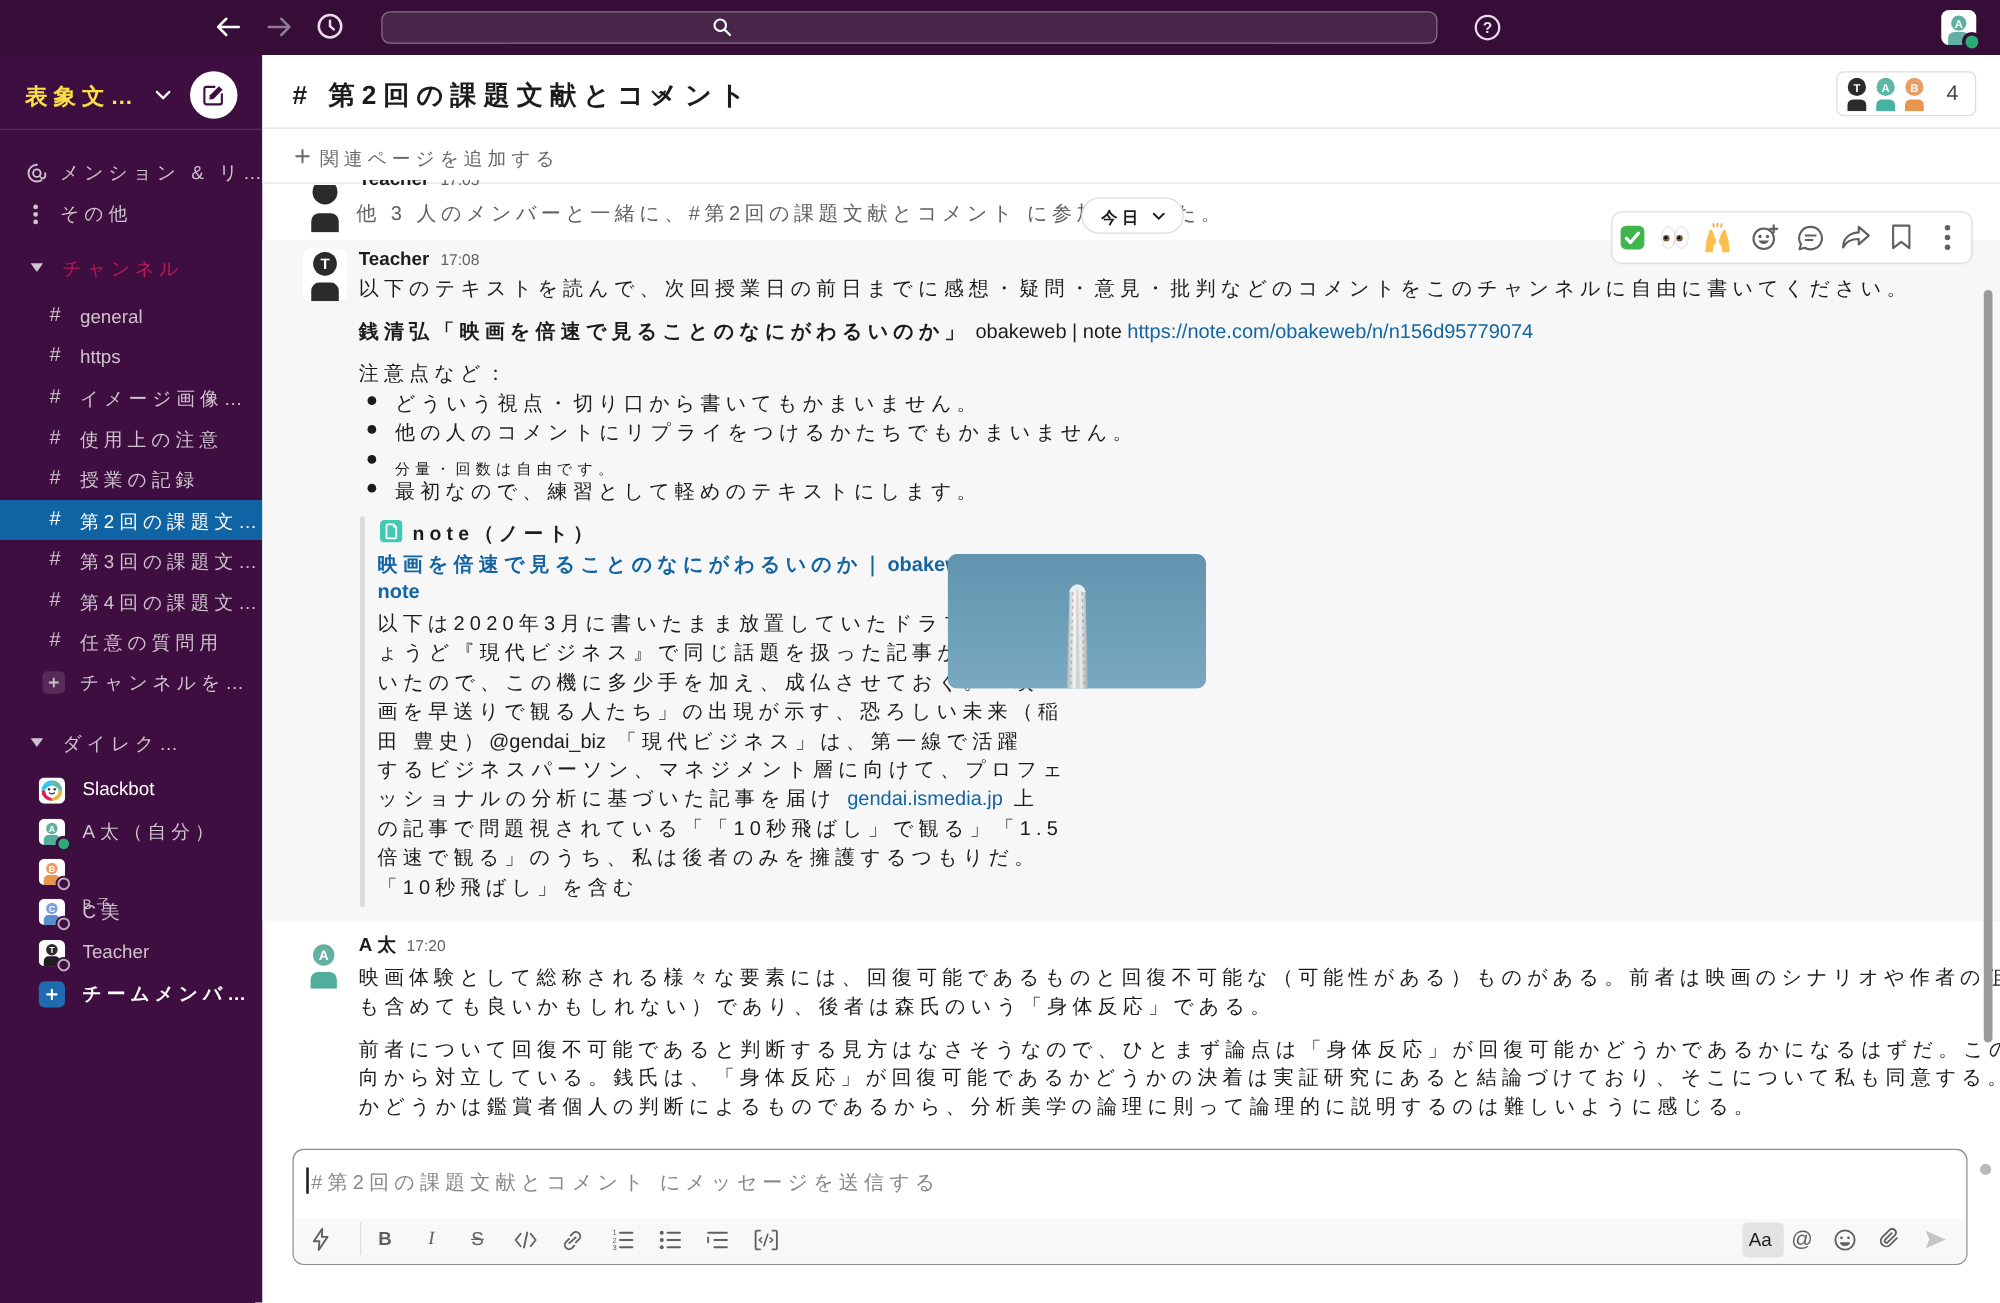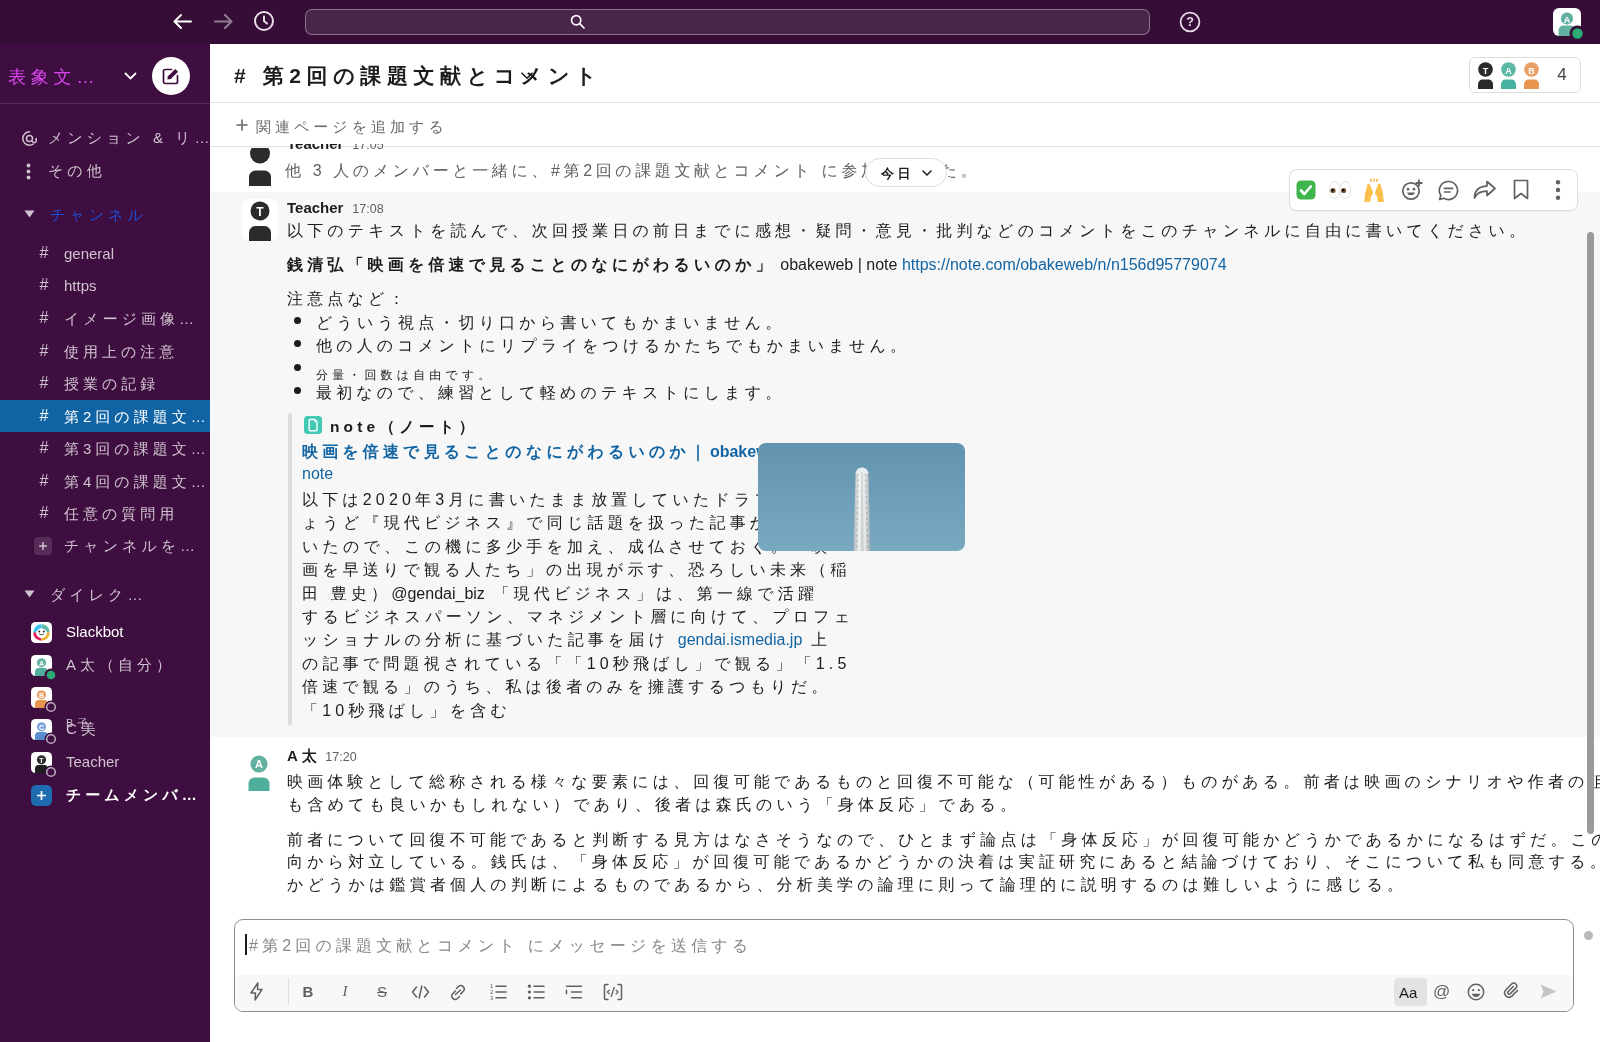--- a/index.html
+++ b/index.html
@@ -44,21 +44,21 @@
     </svg>
   <circle class="ic"></circle>
   <svg class="ic" style="left:1569px;top:25px" width="17" height="17" viewBox="0 0 17 17">
       <circle cx="8.5" cy="8.5" r="8" fill="#350d36"></circle>
       <circle cx="8.5" cy="8.5" r="5.2" fill="#2bac76"></circle>
     </svg>
 </div>
 
 <div class="abs" style="left:0;top:44px;width:210px;height:998px;background:#3f0e40;color:#cfc3cf;font-size:15px">
   <div class="abs" style="left:0;top:0;width:210px;height:60px;border-bottom:1px solid rgba(255,255,255,.13)"></div>
-  <div class="abs j18" style="left:8px;top:21px;font-size:18px;font-weight:normal;color:#d946ef;width:110px;white-space:nowrap;overflow:hidden">表象文…</div>
+  <div class="abs j18" style="left:20px;top:21px;font-size:18px;font-weight:bold;color:#fde047;width:110px;white-space:nowrap;overflow:hidden">表象文…</div>
   <svg class="ic" style="left:124px;top:28px" width="13" height="9" viewBox="0 0 13 9">
       <path d="M1.5 1.5l5 5 5-5" stroke="#fff" stroke-width="1.8" fill="none" stroke-linecap="round"></path>
     </svg>
   <div class="abs" style="left:152px;top:13px;width:38px;height:38px;background:#fff;border-radius:50%"></div>
   <svg class="ic" style="left:162px;top:23px" width="18" height="18" viewBox="0 0 18 18">
       <path d="M9.5 2.5H3.2A1.7 1.7 0 0 0 1.5 4.2v10.6a1.7 1.7 0 0 0 1.7 1.7h10.6a1.7 1.7 0 0 0 1.7-1.7V8.5" stroke="#3f0e40" stroke-width="1.7" fill="none" stroke-linecap="round"></path>
       <path d="M13.2 1.9l2.9 2.9-7.3 7.3-3.4.5.5-3.4z" fill="#3f0e40"></path>
     </svg>
 </div>
 
@@ -70,21 +70,21 @@
 <div class="abs j15" style="left:48px;top:129px;font-size:15px;color:#cfc3cf">メンション &amp; リ…</div>
 <svg class="ic" style="left:26px;top:163px" width="5" height="17" viewBox="0 0 5 17">
     <circle cx="2.5" cy="2.5" r="1.9" fill="#cfc3cf"></circle>
     <circle cx="2.5" cy="8.5" r="1.9" fill="#cfc3cf"></circle>
     <circle cx="2.5" cy="14.5" r="1.9" fill="#cfc3cf"></circle>
   </svg>
 <div class="abs j15" style="left:48px;top:162px;font-size:15px;color:#cfc3cf">その他</div>
 <svg class="ic" style="left:24px;top:210px" width="11" height="8" viewBox="0 0 11 8">
     <path d="M0.5 0.5h10L5.5 7.5z" fill="#cfc3cf"></path>
   </svg>
-<div class="abs j15" style="left:50px;top:206px;font-size:15px;color:#1d4ed8">チャンネル</div>
+<div class="abs j15" style="left:50px;top:206px;font-size:15px;color:#be185d">チャンネル</div>
 <div class="abs" style="left:36px;top:244px;width:16px;font-size:16px;color:#cfc3cf;text-align:center">#</div>
 <div class="abs" style="left:64px;top:245px;font-size:15px;color:#cfc3cf">general</div>
 <div class="abs" style="left:36px;top:276px;width:16px;font-size:16px;color:#cfc3cf;text-align:center">#</div>
 <div class="abs" style="left:64px;top:277px;font-size:15px;color:#cfc3cf">https</div>
 <div class="abs" style="left:36px;top:309px;width:16px;font-size:16px;color:#cfc3cf;text-align:center">#</div>
 <div class="abs j15" style="left:64px;top:310px;font-size:15px;color:#cfc3cf">イメージ画像…</div>
 <div class="abs" style="left:36px;top:342px;width:16px;font-size:16px;color:#cfc3cf;text-align:center">#</div>
 <div class="abs j15" style="left:64px;top:343px;font-size:15px;color:#cfc3cf">使用上の注意</div>
 <div class="abs" style="left:36px;top:374px;width:16px;font-size:16px;color:#cfc3cf;text-align:center">#</div>
 <div class="abs j15" style="left:64px;top:375px;font-size:15px;color:#cfc3cf">授業の記録</div>
@@ -239,21 +239,21 @@
 <div class="abs j" style="left:316px;top:383px;font-size:16px;white-space:nowrap">最初なので、練習として軽めのテキストにします。</div>
 
 <div class="abs" style="left:288px;top:413px;width:4px;height:313px;background:#dddddd;border-radius:4px"></div>
 <svg class="ic" style="left:304px;top:416px" width="18" height="18" viewBox="0 0 18 18">
     <rect width="18" height="18" rx="3.5" fill="#41c9b4"></rect>
     <path d="M5.2 4.5 a1 1 0 0 1 1-1 h4.6 l2.2 2.2 v8 a1 1 0 0 1-1 1 h-5.8 a1 1 0 0 1-1-1z" fill="none" stroke="#fff" stroke-width="1.4"></path>
     <path d="M10.4 3.4 v2.6 h2.6z" fill="#fff"></path>
   </svg>
 <div class="abs" style="left:330px;top:417px;font-size:15.5px;font-weight:bold;white-space:nowrap"><span class="j">note（ノート）</span></div>
 <div class="abs" style="left:302px;top:442px;font-size:16px;font-weight:bold;color:#1264a3;white-space:nowrap"><span class="j">映画を倍速で見ることのなにがわるいのか｜</span><span>obakeweb</span><span class="j">｜</span></div>
-<div class="abs" style="left:302px;top:465px;font-size:16px;font-weight:normal;color:#1264a3">note</div>
+<div class="abs" style="left:302px;top:465px;font-size:16px;font-weight:bold;color:#1264a3">note</div>
 <div class="abs j" style="left:302px;top:488px;font-size:16px;line-height:23.4px;white-space:nowrap">以下は2020年3月に書いたまま放置していたドラフトだ。ち<br>ょうど『現代ビジネス』で同じ話題を扱った記事がバズって<br>いたので、この機に多少手を加え、成仏させておく。「映<br>画を早送りで観る人たち」の出現が示す、恐ろしい未来（稲<br>田 豊史）<span class="nj">@gendai_biz</span> 「現代ビジネス」は、第一線で活躍<br>するビジネスパーソン、マネジメント層に向けて、プロフェ<br>ッショナルの分析に基づいた記事を届け <span class="nj" style="color:#1264a3">gendai.ismedia.jp</span> 上<br>の記事で問題視されている「「10秒飛ばし」で観る」「1.5<br>倍速で観る」のうち、私は後者のみを擁護するつもりだ。<br>「10秒飛ばし」を含む</div>
 <div class="abs" style="left:758px;top:443px;width:207px;height:108px;border-radius:8px;overflow:hidden">
 <svg width="207" height="108" viewBox="0 0 207 108">
       <defs>
         <linearGradient id="sky" x1="0" y1="0" x2="0" y2="1">
           <stop offset="0" stop-color="#6394af"></stop>
           <stop offset="1" stop-color="#78a9c1"></stop>
         </linearGradient>
         <linearGradient id="tw" x1="0" y1="0" x2="1" y2="0">
           <stop offset="0" stop-color="#aab3b9"></stop>

